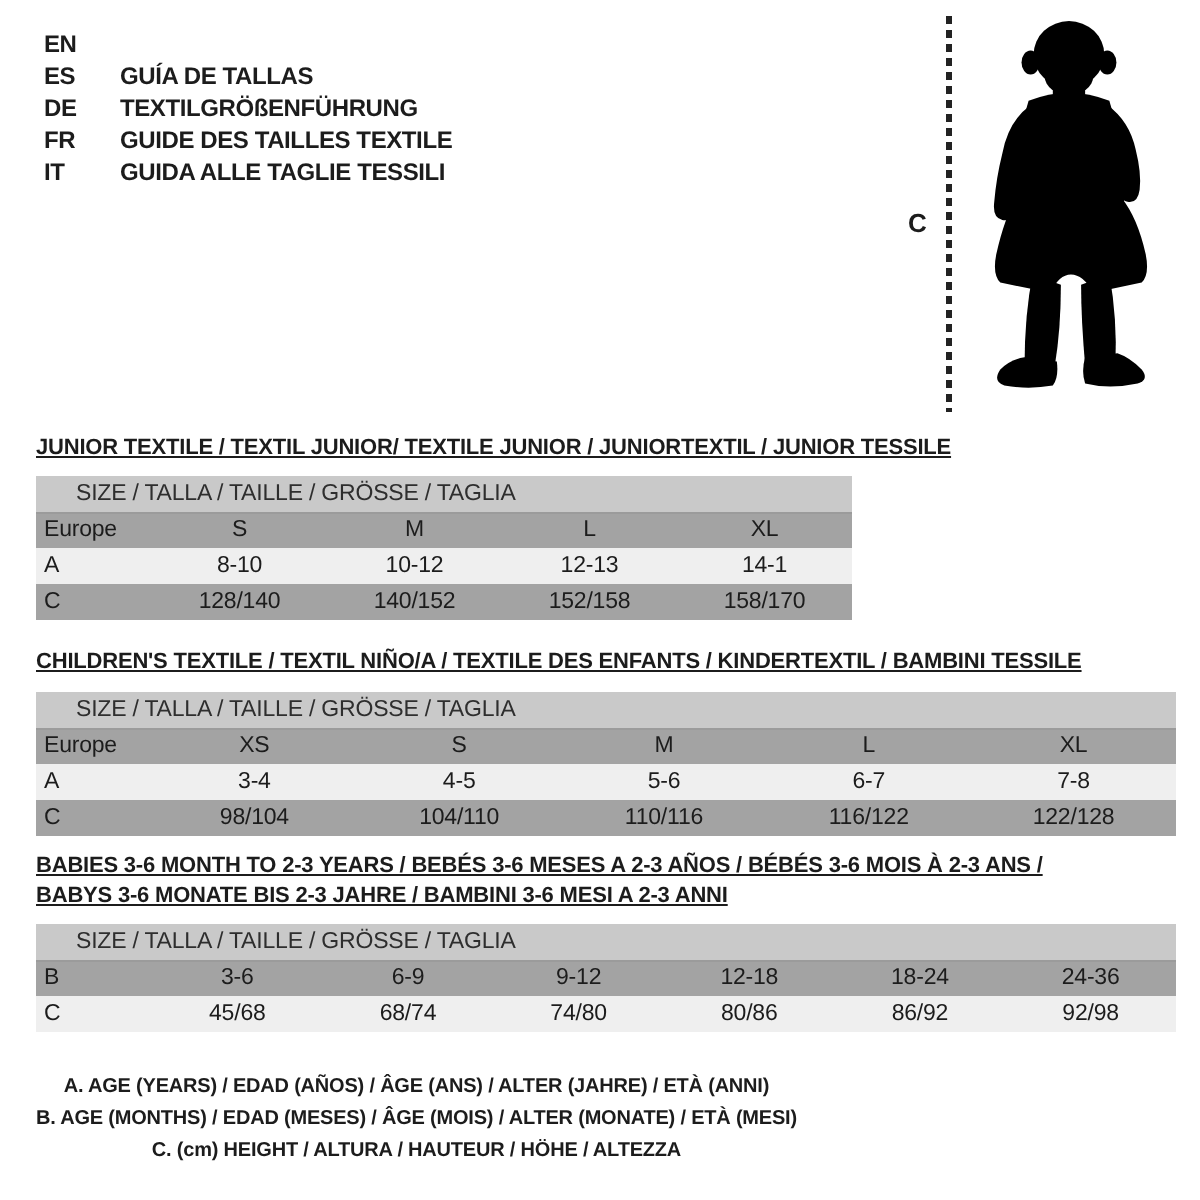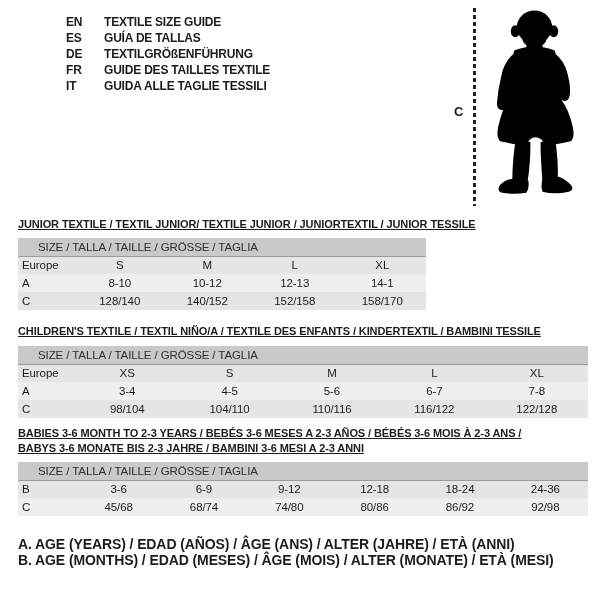--- a/index.html
+++ b/index.html
@@ -9,21 +9,21 @@
     --ink:#1c1c1c;
   }
   *{margin:0;padding:0;box-sizing:border-box;}
   html,body{width:600px;height:600px;background:#fff;
     font-family:"Liberation Sans",sans-serif;color:var(--ink);}
   .page{position:relative;width:600px;height:600px;overflow:hidden;}
 
   
   .langs{position:absolute;left:22px;top:14px;}
   .lang-row{display:flex;font-weight:bold;font-size:12px;line-height:16px;letter-spacing:-0.2px;}
-  .lang-code{width:38px;margin-left:44px;}
+  .lang-code{width:38px;}
 
   
   .measure-line{position:absolute;left:473px;top:8px;width:3px;height:198px;
     background:repeating-linear-gradient(to bottom,#222 0 4px,transparent 4px 7px);}
   .measure-label{position:absolute;left:454px;top:104px;font-size:13px;font-weight:bold;}
   .silhouette{position:absolute;left:484px;top:6px;width:104px;height:206px;}
 
   
   .tbl-title{position:absolute;left:18px;font-weight:bold;font-size:11px;
     line-height:14.5px;letter-spacing:-0.1px;white-space:nowrap;text-decoration:underline;}
@@ -36,36 +36,35 @@
     font-size:11.5px;letter-spacing:-0.1px;}
   #sec1 table{top:238px;width:408px;}
   #sec2 table{top:346px;width:570px;}
   #sec3 table{top:462px;width:570px;}
   td{height:18px;padding:0;text-align:center;vertical-align:middle;overflow:hidden;}
   td.lbl{text-align:left;padding-left:4px;}
   tr.bar-row td{background:var(--bar-bg);border-bottom:1px solid var(--bar-border);
     text-align:left;padding-left:20px;color:#2e2e2e;}
   tr.data-row:nth-of-type(odd) td{background:var(--zebra);} 
   
-  tr.data-row td{background:#e5e5e5;}
+  tr.data-row td{background:#a3a3a3;}
   tr.data-row.alt td{background:var(--zebra);}
 
   
-  .legend{position:absolute;left:18px;top:536px;font-weight:bold;font-size:14px;
-    line-height:16px;letter-spacing:-0.1px;}
+  .legend{position:absolute;left:18px;top:536px;font-weight:bold;font-size:10px;
+    line-height:16px;letter-spacing:-0.1px;text-align:center;}
 </style>
 </head>
 <body>
 
 <div class="page">
 
   <div class="langs">
       <div class="lang-row">
         <span class="lang-code">EN</span>
-        <span class="lang-text">TEXTILE SIZE GUIDE</span>
       </div>
       <div class="lang-row">
         <span class="lang-code">ES</span>
         <span class="lang-text">GUÍA DE TALLAS</span>
       </div>
       <div class="lang-row">
         <span class="lang-code">DE</span>
         <span class="lang-text">TEXTILGRÖßENFÜHRUNG</span>
       </div>
       <div class="lang-row">
@@ -221,15 +220,16 @@
             <td>86/92</td>
             <td>92/98</td>
           </tr>
         </tbody>
       </table>
   </section>
 
   <div class="legend">
       <div>A. AGE (YEARS) / EDAD (AÑOS) / ÂGE (ANS) / ALTER (JAHRE) / ETÀ (ANNI)</div>
       <div>B. AGE (MONTHS) / EDAD (MESES) / ÂGE (MOIS) / ALTER (MONATE) / ETÀ (MESI)</div>
+      <div>C. (cm) HEIGHT / ALTURA / HAUTEUR / HÖHE / ALTEZZA</div>
     </div>
 
 </div>
 
 </body></html>

